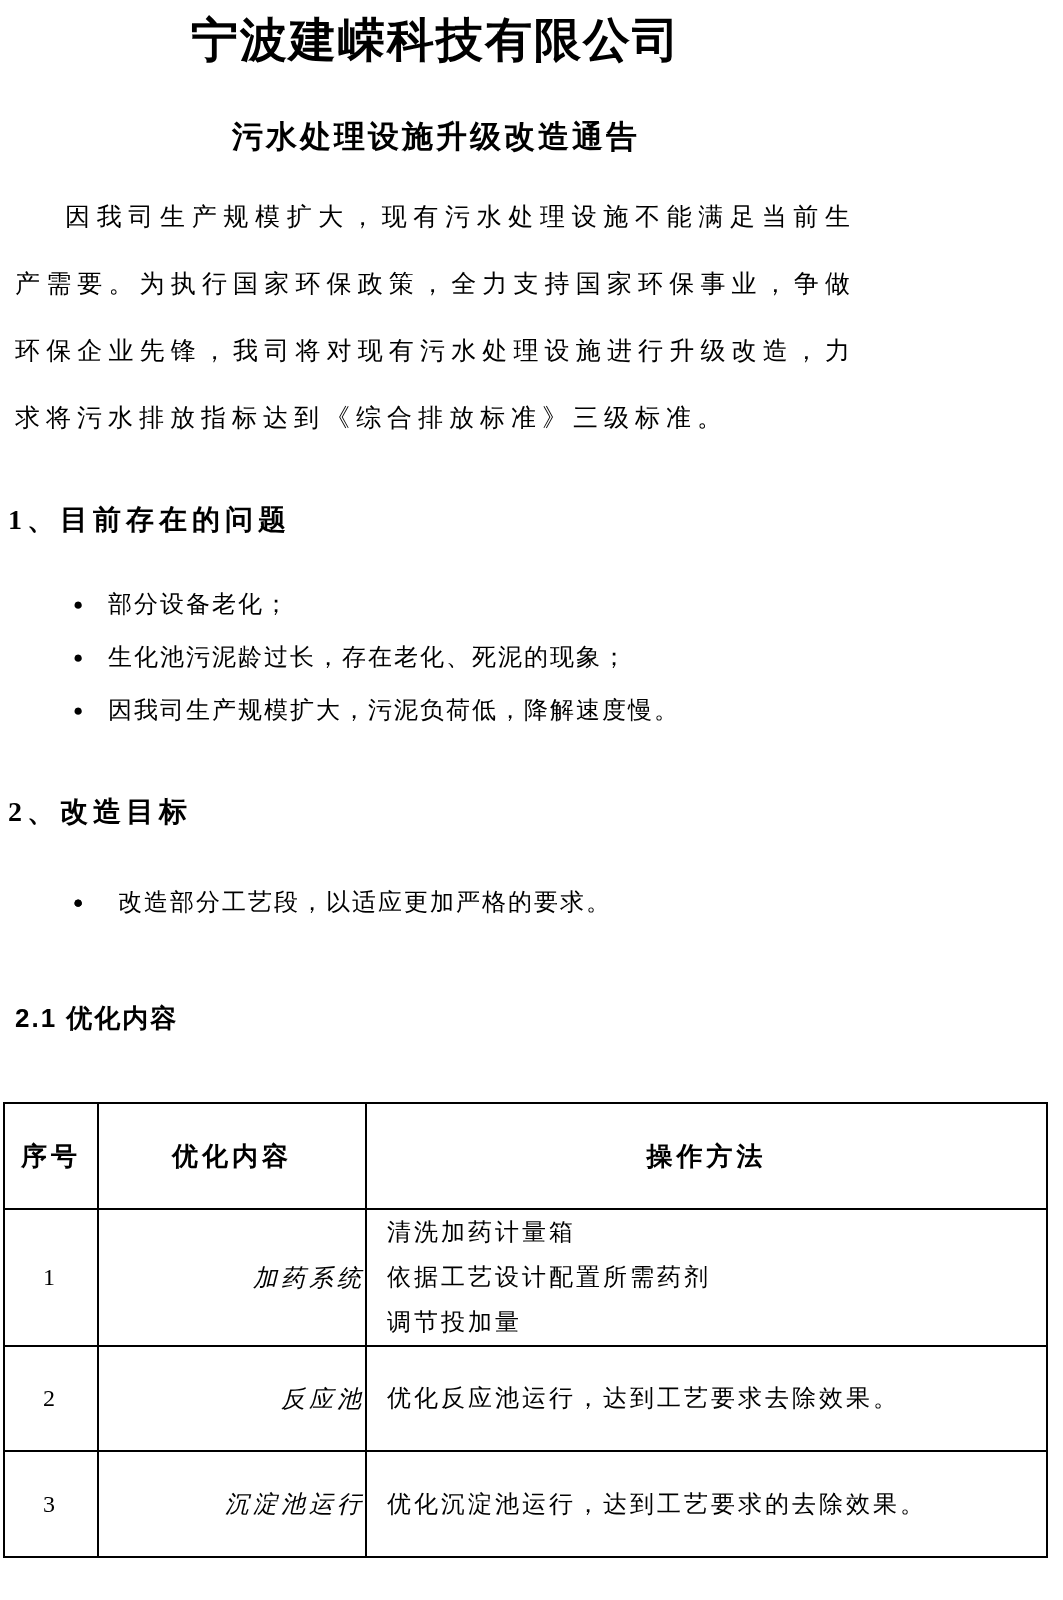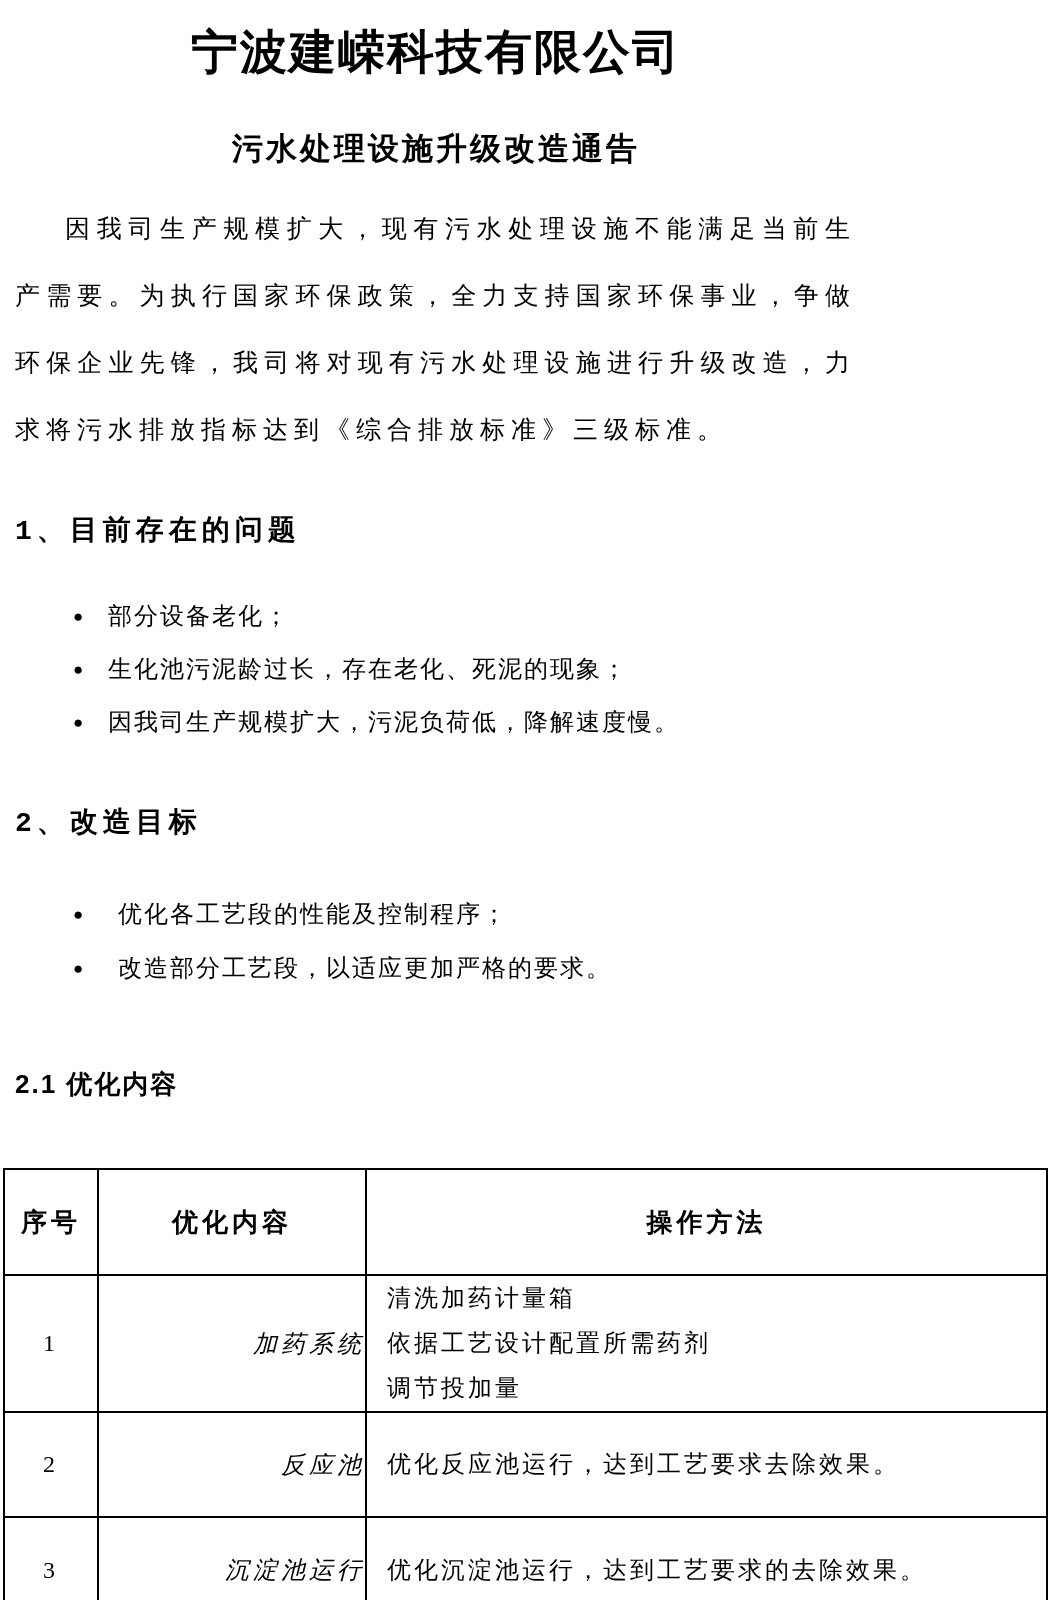--- a/index.html
+++ b/index.html
@@ -6,21 +6,21 @@
   html, body { background: #ffffff; }
   body {
     width: 1063px;
     height: 1600px;
     margin: 0 auto;
     font-family: "Liberation Serif", "DejaVu Serif", serif;
     color: #000000;
     background: #ffffff;
     overflow: hidden;
   }
-  .page { width: 872px; height: 1600px; position: relative; padding-top: 24px; }
+  .page { width: 872px; height: 1600px; position: relative; padding-top: 12px; }
 
   .company-name {
     text-align: center;
     font-size: 47px;
     font-weight: bold;
     letter-spacing: 2px;
     line-height: 56px;
     font-family: "Liberation Serif", "DejaVu Serif", serif;
   }
   .notice-title {
@@ -33,25 +33,25 @@
   }
   .intro {
     margin: 26px 16px 0 15px;
     font-size: 25px;
     line-height: 67px;
     letter-spacing: 6px;
     text-align: justify;
     text-indent: 2em;
   }
   .sec-heading {
-    margin-left: 15px;
+    margin-left: 8px;
     font-size: 28px;
     font-weight: bold;
     letter-spacing: 5px;
-    font-family: Liberation Mono, monospace;
+    font-family: Liberation Serif, serif;
     line-height: 34px;
   }
   .sec-heading.s1 { margin-top: 52px; }
   .sec-heading.s2 { margin-top: 70px; }
 
   ul.bullets { list-style: none; }
   ul.bullets.g1 { margin-top: 52px; }
   ul.bullets.g2 { margin-top: 58px; }
   ul.bullets li {
     position: relative;
@@ -134,21 +134,20 @@
       <span class="marker">●</span>
       <span>因我司生产规模扩大，污泥负荷低，降解速度慢。</span>
     </li>
   </ul>
 
   <h3 class="sec-heading s2">2、改造目标</h3>
 
   <ul class="bullets g2">
     <li>
       <span class="marker">●</span>
-      <span>优化各工艺段的性能及控制程序；</span>
     </li>
     <li>
       <span class="marker">●</span>
       <span>改造部分工艺段，以适应更加严格的要求。</span>
     </li>
   </ul>
 
   <h4 class="subsection-heading">2.1 优化内容</h4>
 
   <table class="opt-table">

